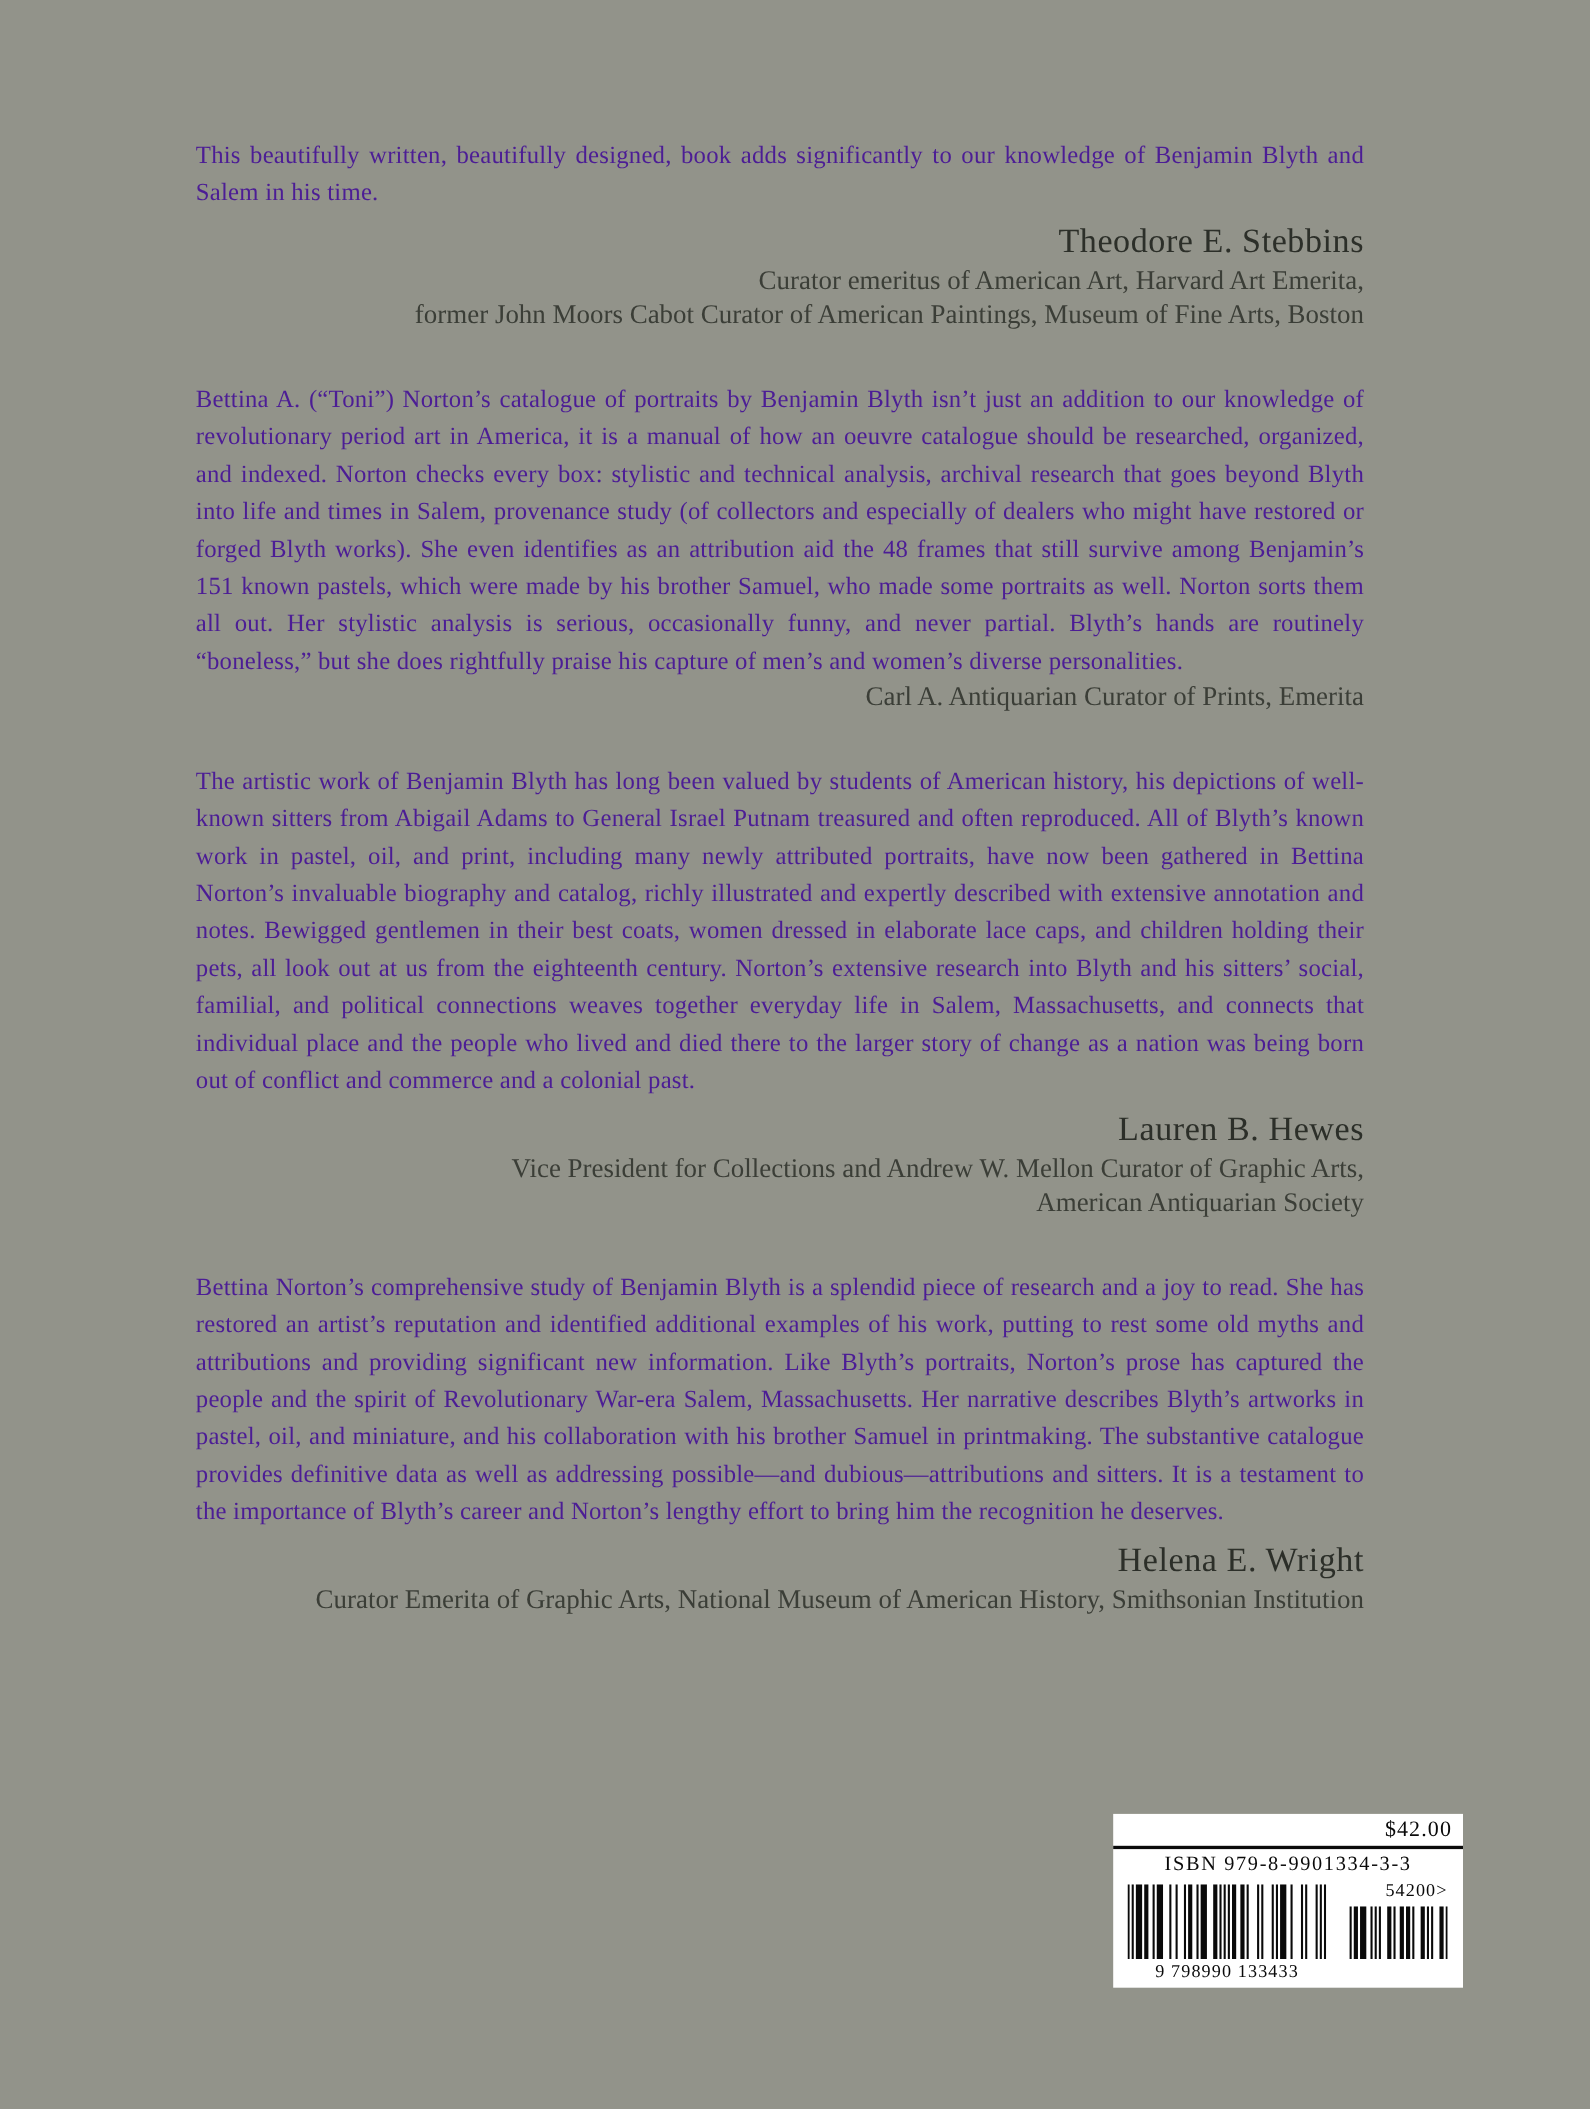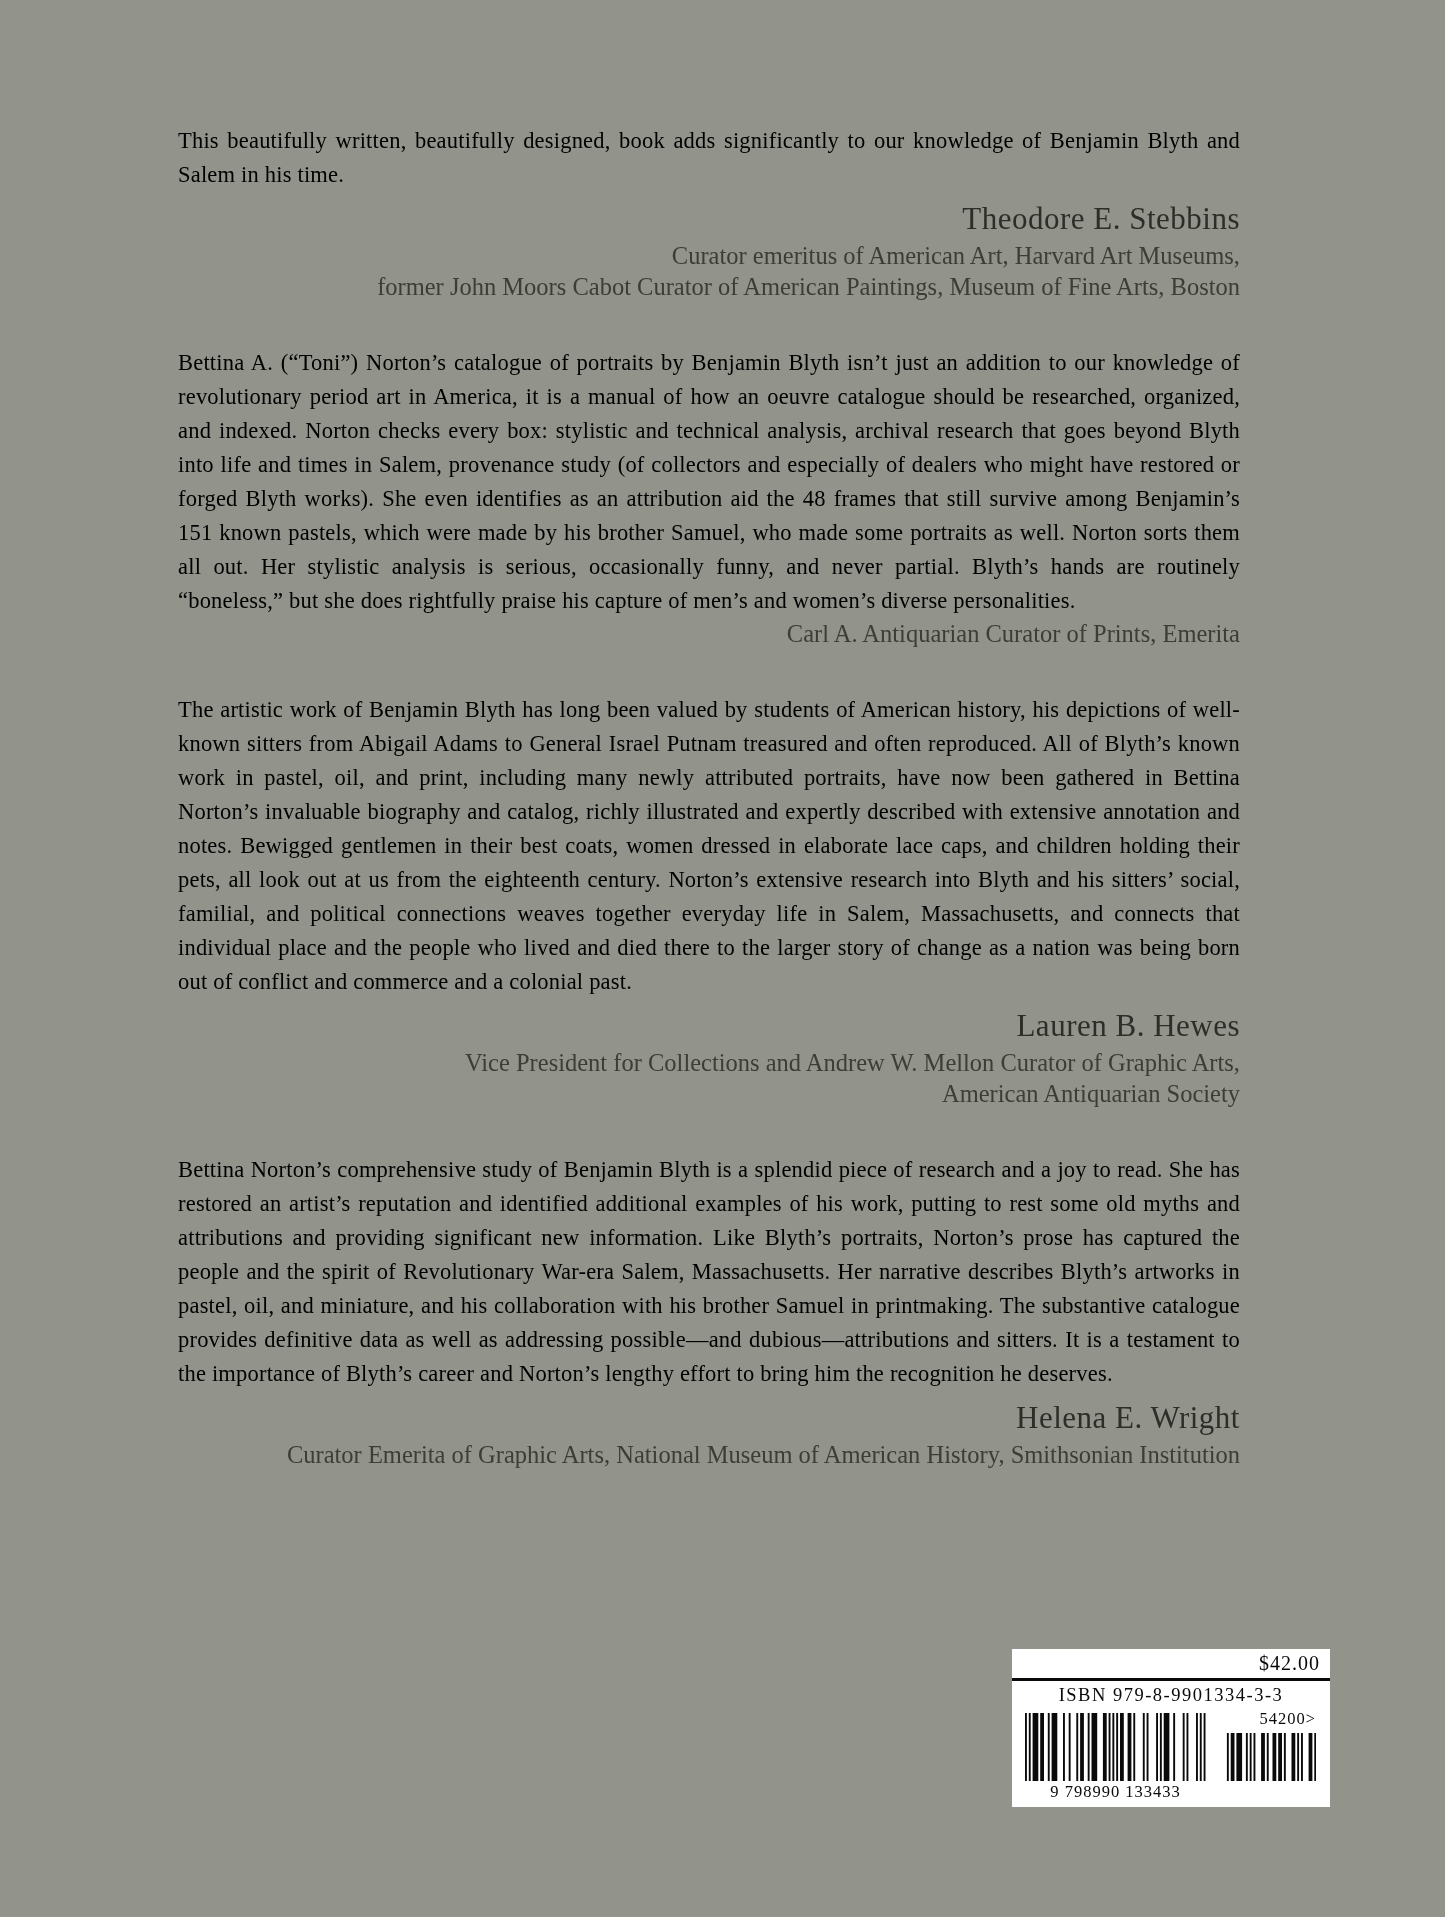--- a/index.html
+++ b/index.html
@@ -16,21 +16,21 @@
     left:178px;top:124px;
     width:1062px;
   }
   .blurb + .blurb{margin-top:44px;}
   .quote{
     margin:0;
     font-size:22.5px;
     line-height:34px;
     letter-spacing:0.2px;
     text-align:justify;
-    color:#000000;
+    color:#4c1d95;
   }
   .author{
     margin:10px 0 4px 0;
     font-size:31px;
     line-height:34px;
     text-align:right;
     color:#2c2f29;
     letter-spacing:0.5px;
   }
   .cred{
@@ -79,21 +79,21 @@
 </head>
 <body style="background: rgb(146, 147, 138);">
 
 <div class="cover">
 
   <div class="blurb-column">
 
     <section class="blurb">
       <p class="quote">This beautifully written, beautifully designed, book adds significantly to our knowledge of Benjamin Blyth and Salem in his time.</p>
       <p class="author">Theodore E. Stebbins</p>
-      <p class="cred">Curator emeritus of American Art, Harvard Art Museums,</p>
+      <p class="cred">Curator emeritus of American Art, Harvard Art Emerita,</p>
       <p class="cred">former John Moors Cabot Curator of American Paintings, Museum of Fine Arts, Boston</p>
     </section>
 
     <section class="blurb">
       <p class="quote">Bettina A. (“Toni”) Norton’s catalogue of portraits by Benjamin Blyth isn’t just an addition to our knowledge of revolutionary period art in America, it is a manual of how an oeuvre catalogue should be researched, organized, and indexed. Norton checks every box: stylistic and technical analysis, archival research that goes beyond Blyth into life and times in Salem, provenance study (of collectors and especially of dealers who might have restored or forged Blyth works). She even identifies as an attribution aid the 48 frames that still survive among Benjamin’s 151 known pastels, which were made by his brother Samuel, who made some portraits as well. Norton sorts them all out. Her stylistic analysis is serious, occasionally funny, and never partial. Blyth’s hands are routinely “boneless,” but she does rightfully praise his capture of men’s and women’s diverse personalities.</p>
       <p class="cred">Carl A. Antiquarian Curator of Prints, Emerita</p>
     </section>
 
     <section class="blurb">
       <p class="quote">The artistic work of Benjamin Blyth has long been valued by students of American history, his depictions of well-known sitters from Abigail Adams to General Israel Putnam treasured and often reproduced. All of Blyth’s known work in pastel, oil, and print, including many newly attributed portraits, have now been gathered in Bettina Norton’s invaluable biography and catalog, richly illustrated and expertly described with extensive annotation and notes. Bewigged gentlemen in their best coats, women dressed in elaborate lace caps, and children holding their pets, all look out at us from the eighteenth century. Norton’s extensive research into Blyth and his sitters’ social, familial, and political connections weaves together everyday life in Salem, Massachusetts, and connects that individual place and the people who lived and died there to the larger story of change as a nation was being born out of conflict and commerce and a colonial past.</p>

